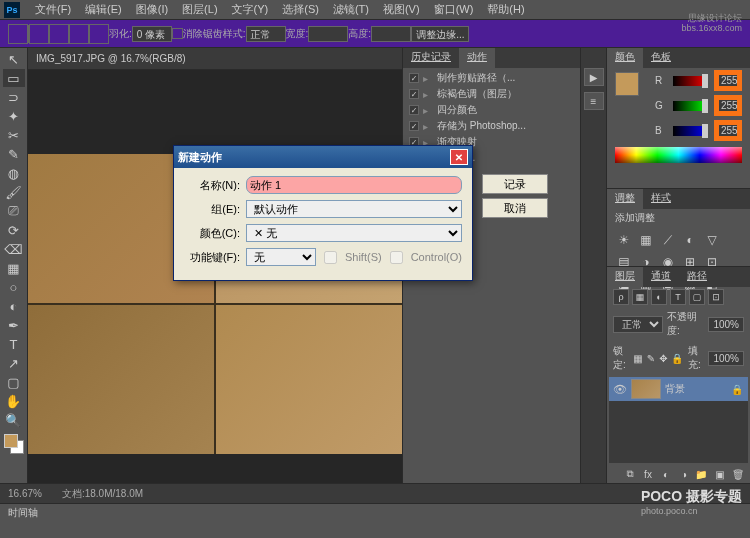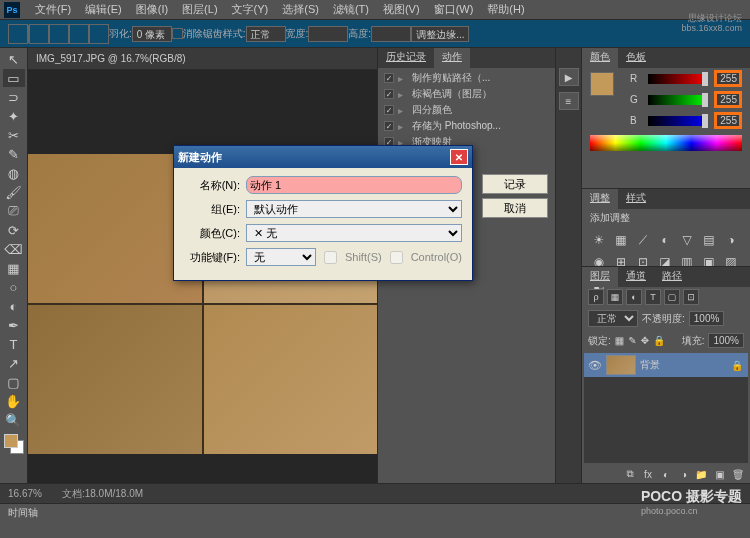--- a/index.html
+++ b/index.html
@@ -2,21 +2,21 @@
 <html><head>
 <meta charset="utf-8">
 <style>
 * { margin: 0; padding: 0; box-sizing: border-box; font-family: "Microsoft YaHei", sans-serif; }
 body { width: 750px; height: 538px; background: #535353; overflow: hidden; font-size: 11px; color: #ccc; position: relative; }
 
 .menubar { height: 20px; background: #535353; display: flex; align-items: center; padding: 0 4px; border-bottom: 1px solid #2a2a2a; }
 .menubar .ps-icon { width: 16px; height: 16px; background: #001e36; margin-right: 8px; display: flex; align-items: center; justify-content: center; color: #31a8ff; font-size: 9px; font-weight: bold; }
 .menubar .menu-item { padding: 0 7px; cursor: pointer; }
 
-.options-bar { height: 28px; background: #0c4a6e; display: flex; align-items: center; padding: 0 8px; gap: 0; border-bottom: 1px solid #2a2a2a; font-size: 10px; }
+.options-bar { height: 28px; background: #4c1d95; display: flex; align-items: center; padding: 0 8px; gap: 0; border-bottom: 1px solid #2a2a2a; font-size: 10px; }
 .options-bar .icon-box { width: 20px; height: 20px; border: 1px solid #666; }
 .options-bar .sep { width: 1px; height: 18px; background: #666; }
 .options-bar .field { background: #3a3a3a; border: 1px solid #666; padding: 1px 4px; color: #ccc; min-width: 40px; height: 16px; }
 .options-bar label { color: #aaa; }
 .options-bar .check { width: 11px; height: 11px; border: 1px solid #666; }
 
 .main { display: flex; height: 435px; }
 
 .toolbox { width: 28px; background: #535353; border-right: 1px solid #2a2a2a; display: flex; flex-direction: column; align-items: center; padding-top: 2px; gap: 1px; }
 .toolbox .tool { width: 22px; height: 18px; display: flex; align-items: center; justify-content: center; color: #ccc; font-size: 13px; cursor: pointer; }
@@ -42,31 +42,31 @@
 .panel-tabs { height: 20px; display: flex; background: #3a3a3a; }
 .panel-tab { padding: 2px 8px; font-size: 10px; cursor: pointer; text-decoration: underline; }
 .panel-tab.active { background: #535353; }
 .panel-body { background: #535353; flex: 1; }
 
 .history-list { padding: 2px; }
 .history-item { display: flex; align-items: center; padding: 1px 4px; gap: 4px; font-size: 10px; }
 .history-item .chk { width: 10px; height: 10px; border: 1px solid #666; background: #3a3a3a; display: flex; align-items: center; justify-content: center; font-size: 8px; }
 .history-item .icon { width: 10px; color: #888; }
 
-.right-panels { width: 169px; background: #535353; border-left: 1px solid #2a2a2a; display: flex; flex-direction: column; }
+.right-panels { width: 144px; background: #535353; border-left: 1px solid #2a2a2a; display: flex; flex-direction: column; }
 
 .color-panel { height: 140px; }
 .slider-row { display: flex; align-items: center; padding: 2px 8px; gap: 6px; }
 .slider-row label { width: 12px; font-size: 10px; }
 .slider-row .track { flex: 1; height: 10px; position: relative; }
 .slider-row .track.r { background: linear-gradient(90deg, #000, #f00); }
 .slider-row .track.g { background: linear-gradient(90deg, #000, #0f0); }
 .slider-row .track.b { background: linear-gradient(90deg, #000, #00f); }
 .slider-row .handle { position: absolute; right: 0; top: -2px; width: 6px; height: 14px; background: #ccc; }
-.slider-row .val { width: 28px; background: #3a3a3a; border: 3px solid #f97316; padding: 0 2px; text-align: right; font-size: 10px; }
+.slider-row .val { width: 28px; background: #3a3a3a; border: 5px solid #f97316; padding: 0 2px; text-align: right; font-size: 10px; }
 .color-ramp { height: 16px; margin: 4px 8px; background: linear-gradient(90deg, #f00, #ff0, #0f0, #0ff, #00f, #f0f, #f00); position: relative; }
 .color-ramp::before { content: ''; position: absolute; inset: 0; background: linear-gradient(180deg, #fff, transparent, #000); opacity: 0.5; }
 .color-swatch { width: 24px; height: 24px; background: #c49a5b; border: 1px solid #666; margin: 4px 8px; }
 
 .adjust-panel { height: 78px; border-top: 1px solid #2a2a2a; }
 .adjust-icons { display: flex; flex-wrap: wrap; padding: 4px 8px; gap: 4px; }
 .adjust-icons .aicon { width: 18px; height: 18px; display: flex; align-items: center; justify-content: center; font-size: 12px; color: #ccc; }
 
 .layers-panel { flex: 1; border-top: 1px solid #2a2a2a; display: flex; flex-direction: column; }
 .layer-controls { padding: 3px 6px; display: flex; align-items: center; gap: 4px; font-size: 10px; }

